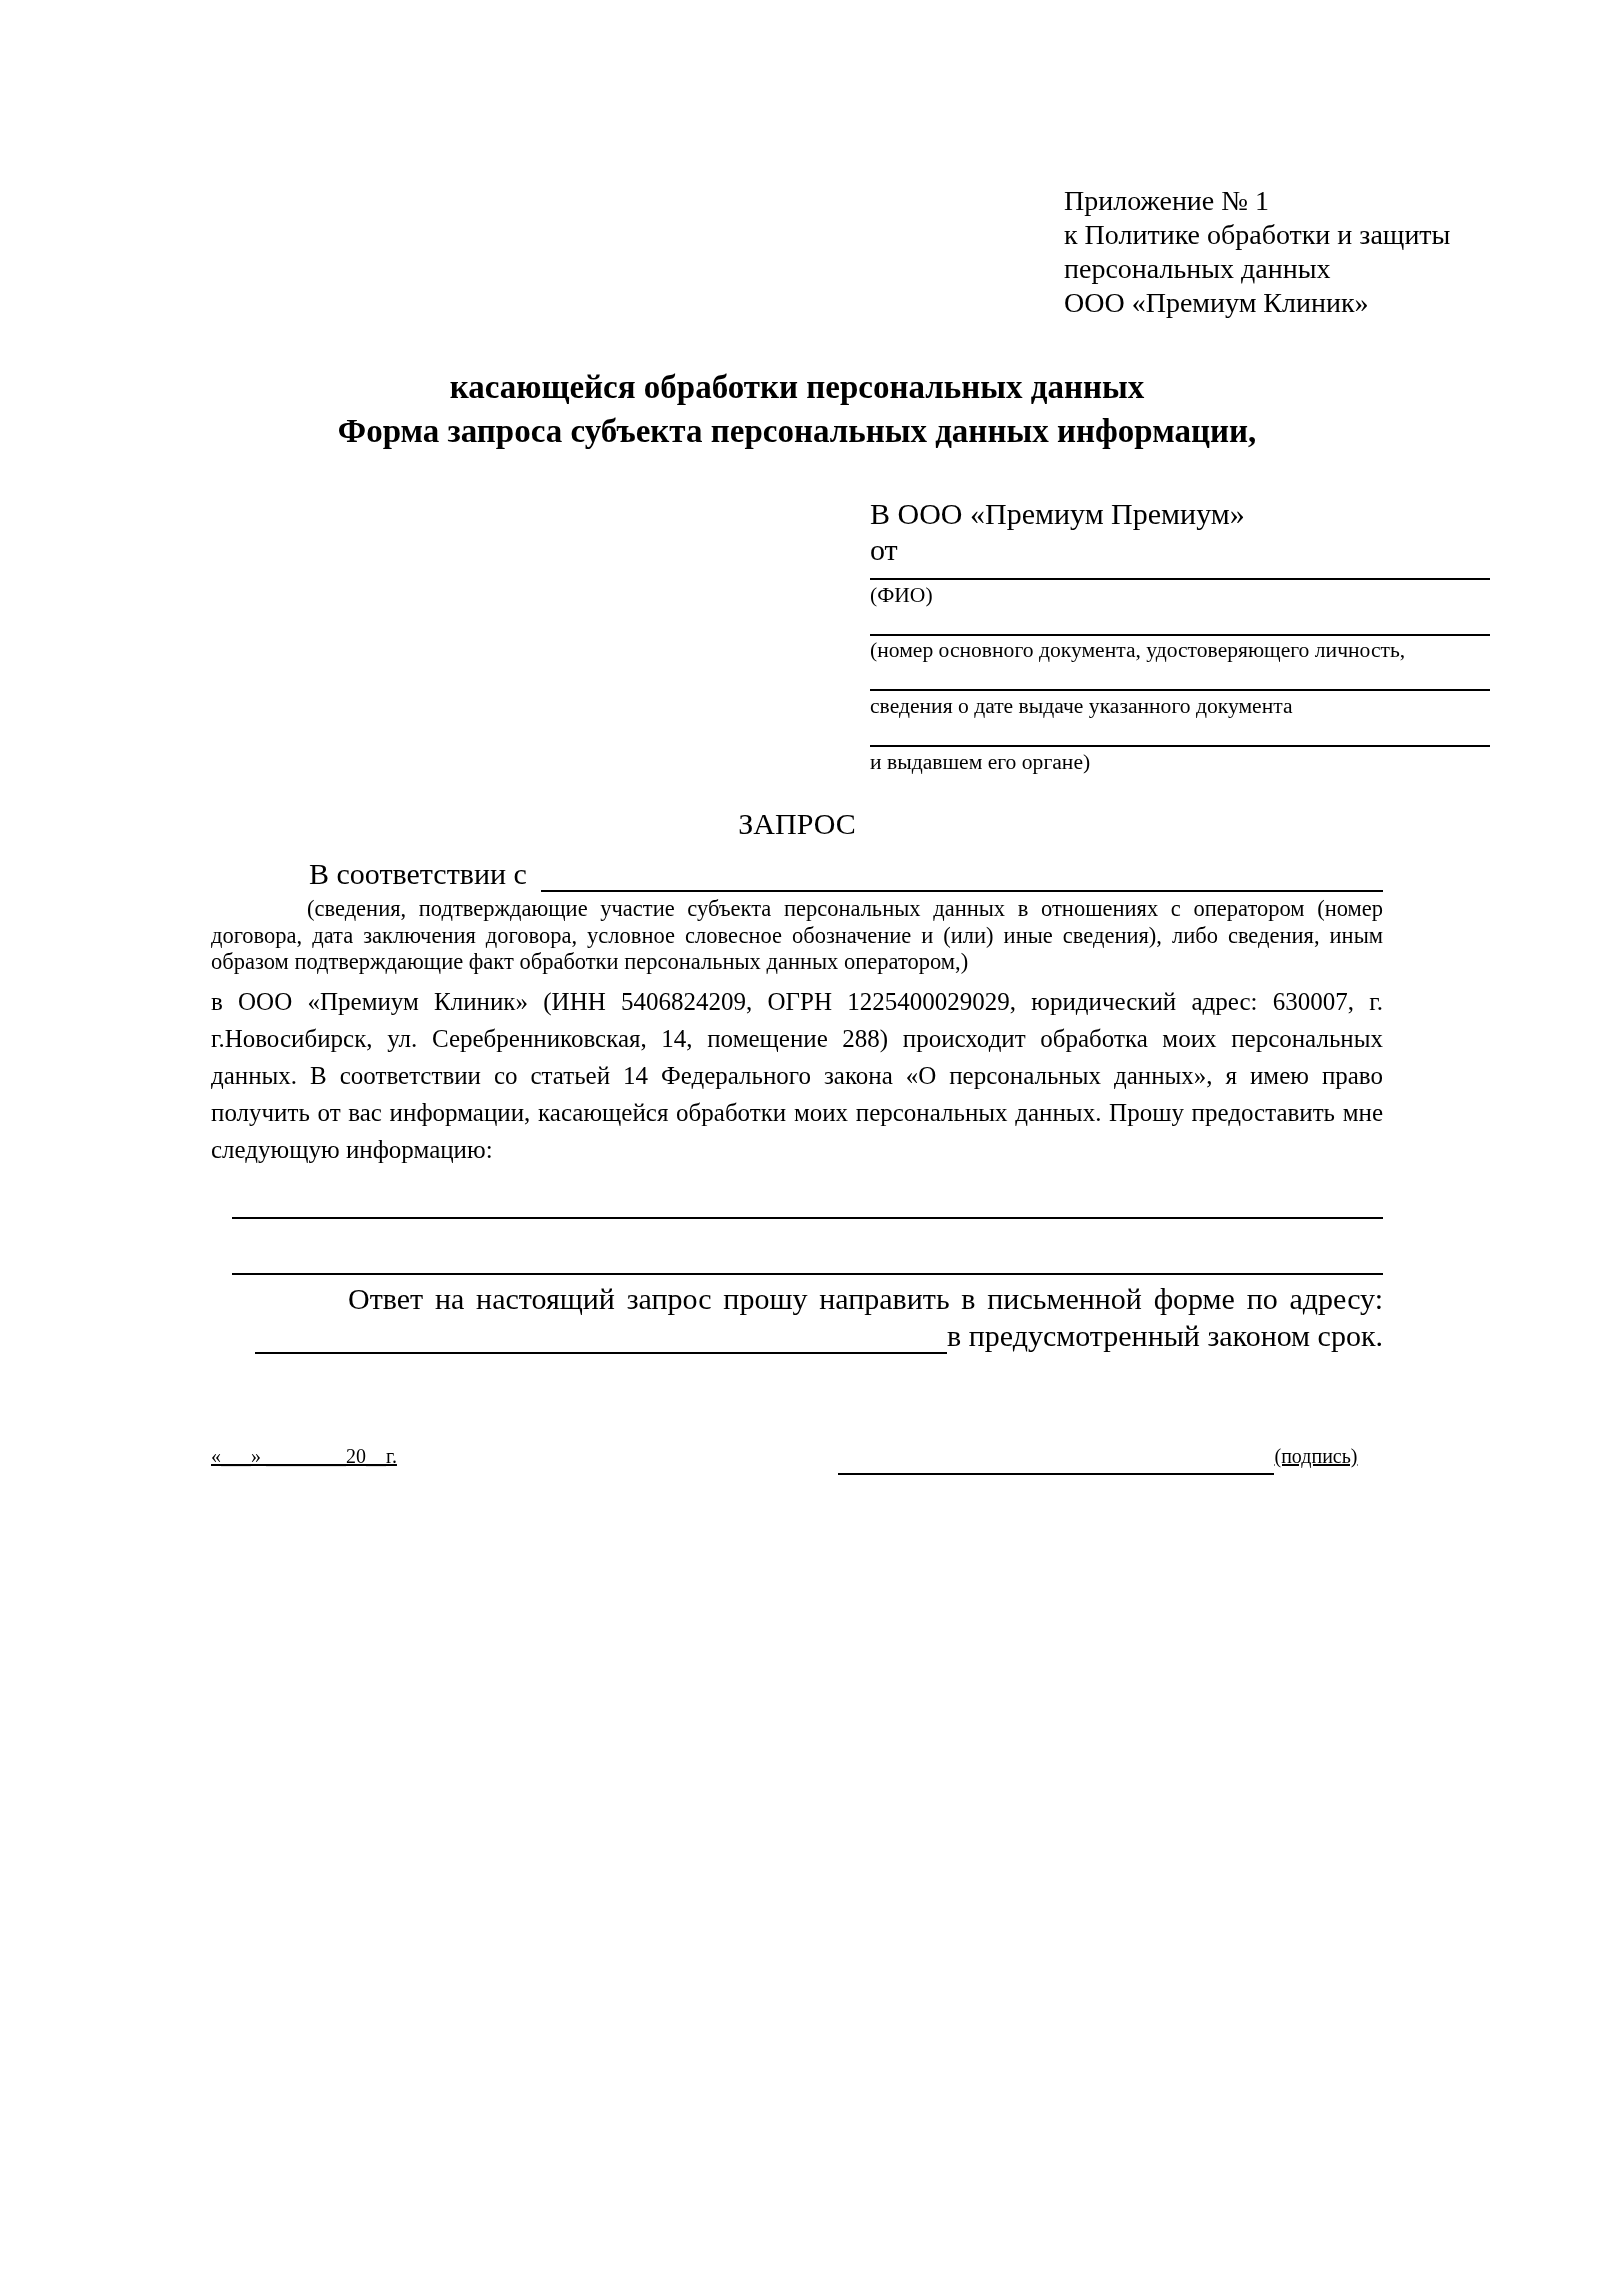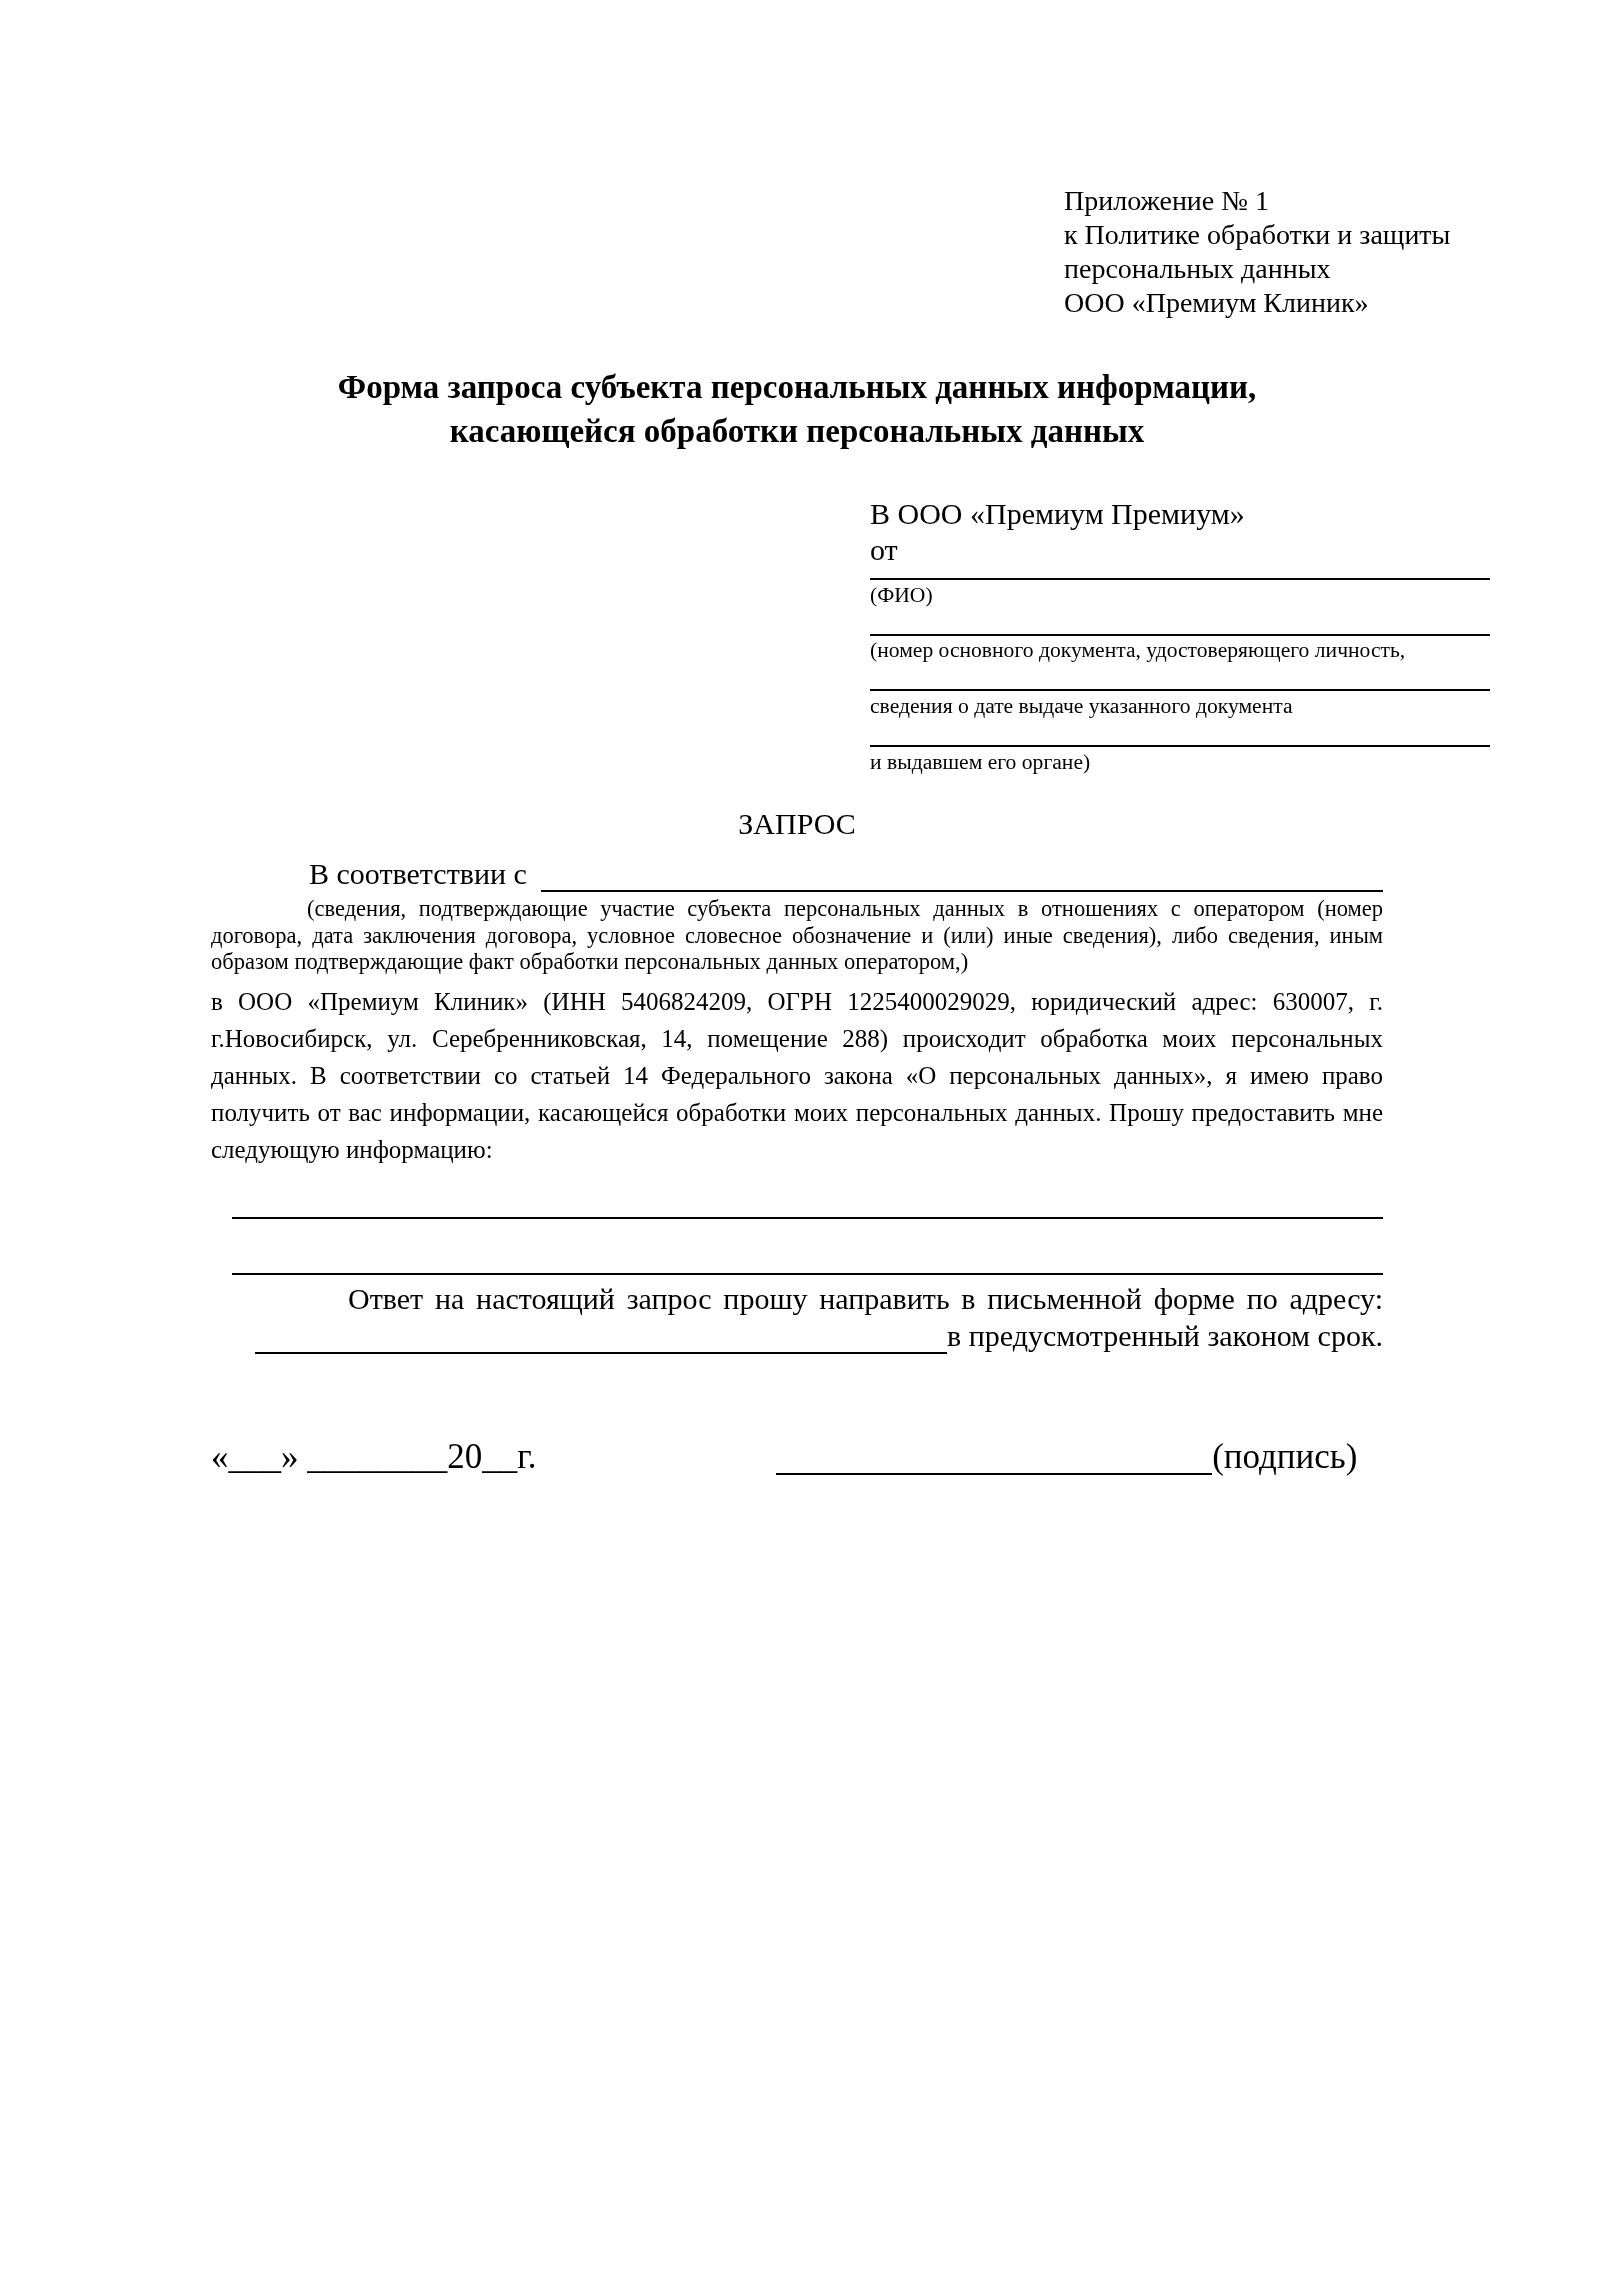--- a/index.html
+++ b/index.html
@@ -96,22 +96,23 @@
   .addr-fill {
     flex: 1;
     margin-left: 44px;
     border-bottom: 2.9px solid #000;
   }
   
   .signature-row {
     display: flex;
     align-items: center;
     margin-top: 84px;
-    font-size: 35px;
+    font-size: 20px;
     line-height: 37px;
+    text-decoration: underline;
   }
   .sig-part {
     margin-left: auto;
     margin-right: 25.5px;
     display: flex;
     align-items: flex-end;
   }
   .sig-fill {
     width: 436px;
     height: 33px;
@@ -124,22 +125,22 @@
 <div class="page">
 
   <div class="header-block">
     <div>Приложение № 1</div>
     <div>к Политике обработки и защиты</div>
     <div>персональных данных</div>
     <div>ООО «Премиум Клиник»</div>
   </div>
 
   <div class="doc-title">
+    <div>касающейся обработки персональных данных</div>
     <div>Форма запроса субъекта персональных данных информации,</div>
-    <div>касающейся обработки персональных данных</div>
   </div>
 
   <div class="addressee">
     <div>В ООО «Премиум Премиум»</div>
     <div>от</div>
     <div class="f-line1"></div>
     <div class="f-label">(ФИО)</div>
     <div class="f-line"></div>
     <div class="f-label">(номер основного документа, удостоверяющего личность,</div>
     <div class="f-line"></div>

